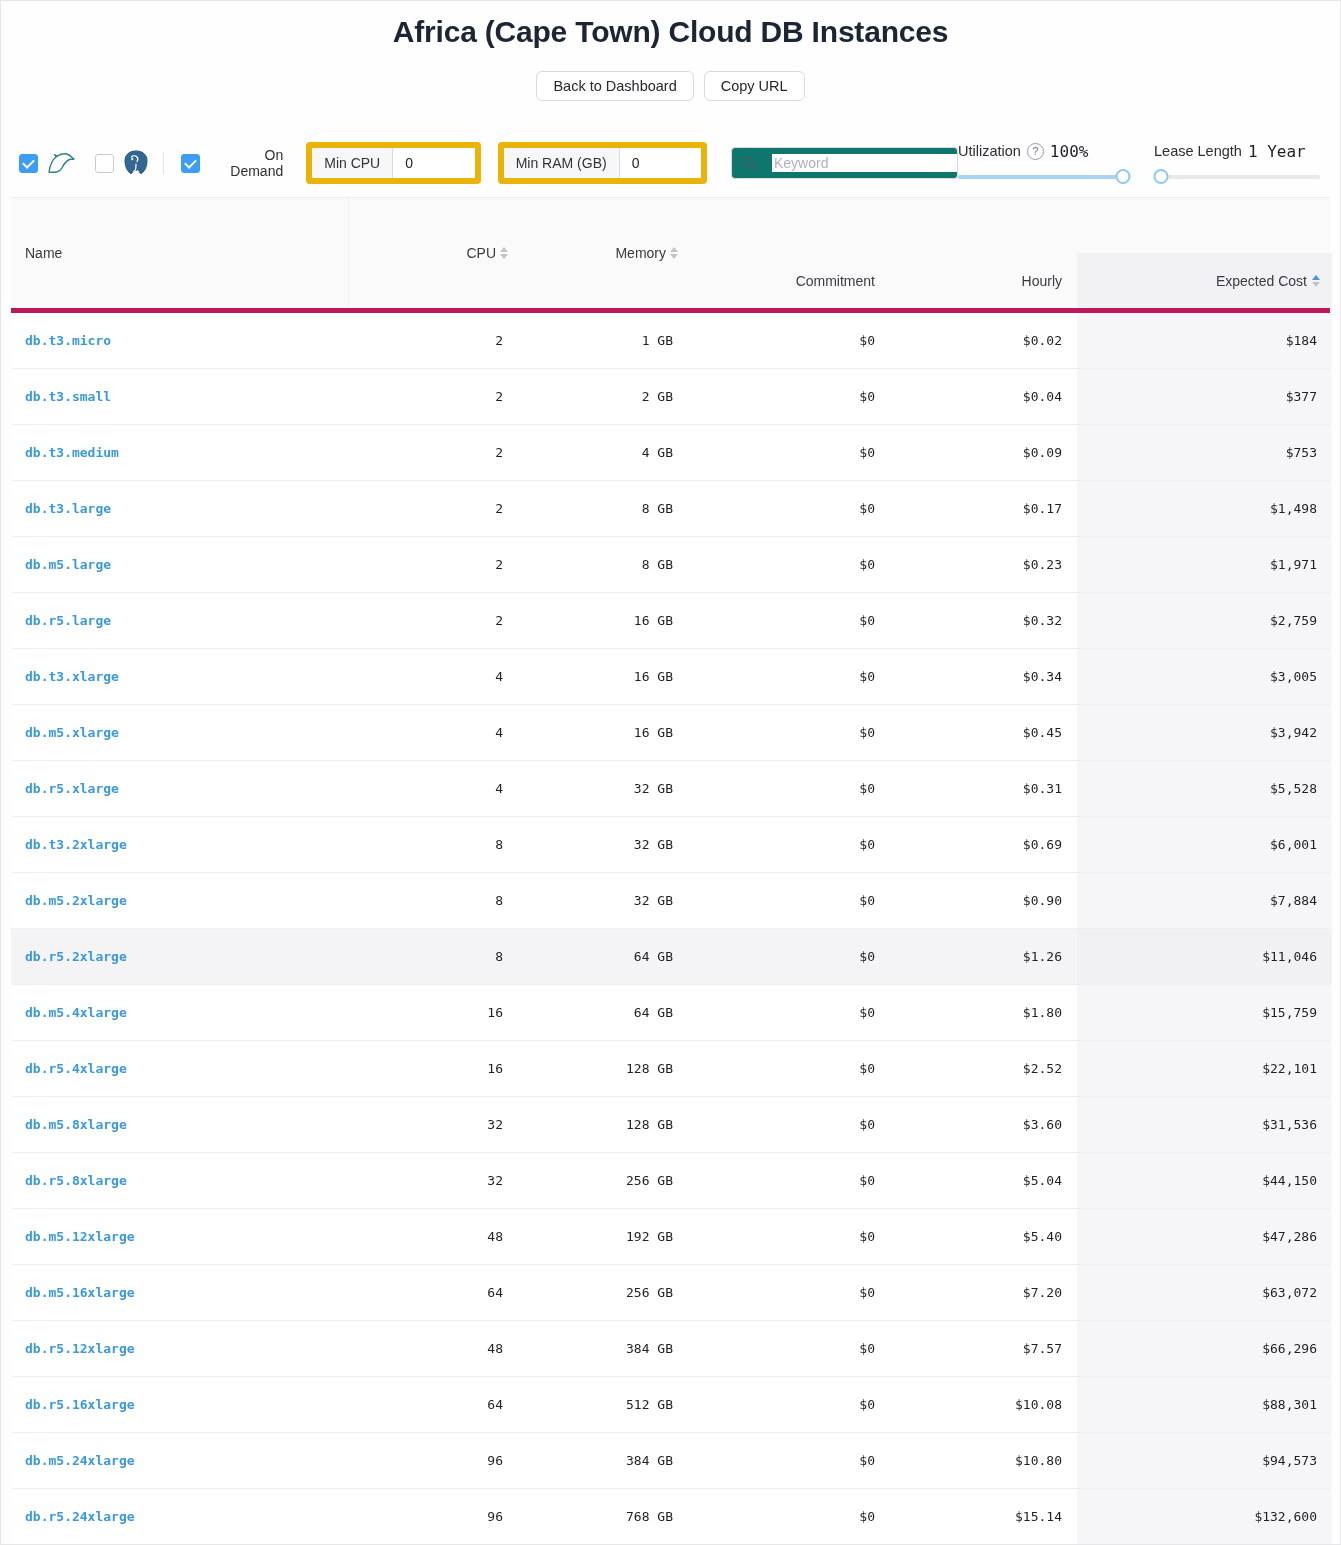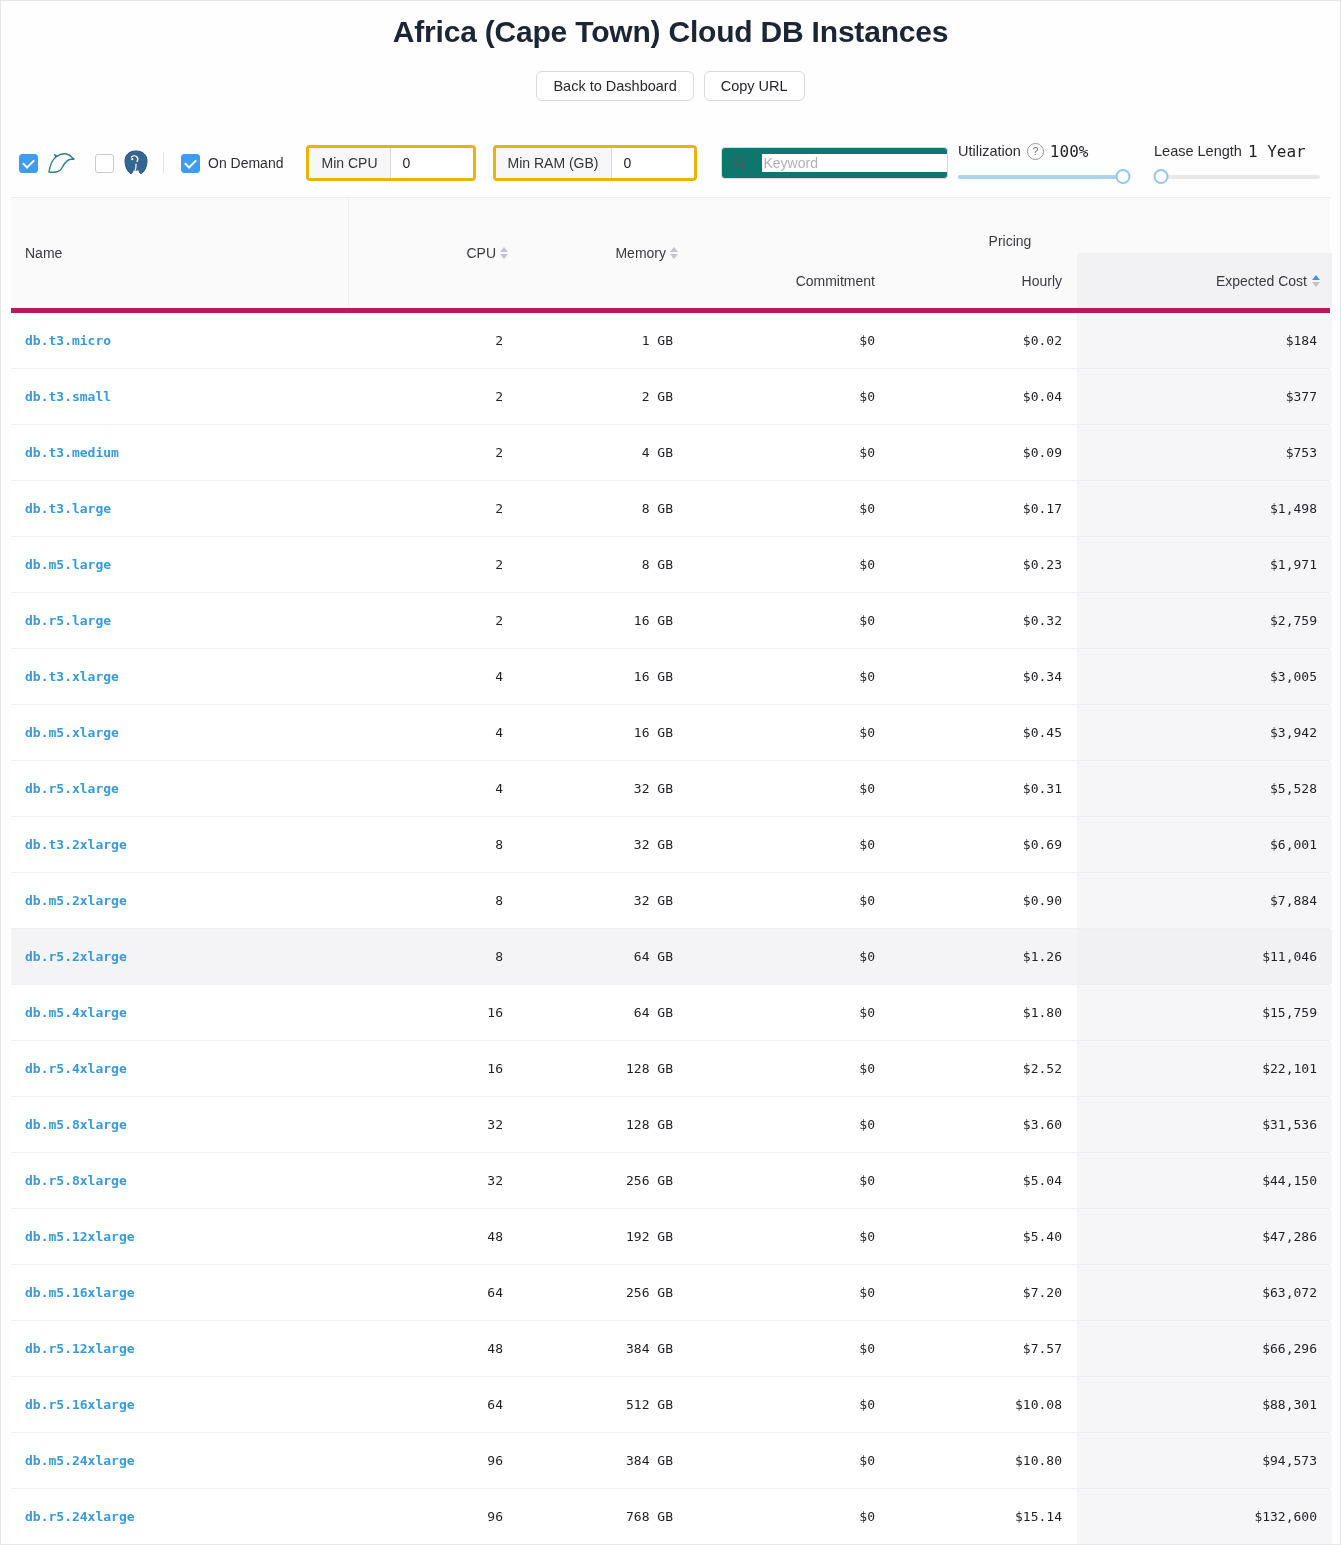--- a/index.html
+++ b/index.html
@@ -35,21 +35,21 @@
   .checkbox.checked{background:#3d9df3;border-color:#3d9df3;}
   .checkbox.checked::after{
     content:"";width:5px;height:9px;border:solid #fff;border-width:0 2px 2px 0;
     transform:rotate(45deg);margin-top:-2px;
   }
   .engine-icon{margin:0 0 0 9px;flex:none;display:inline-flex;}
   .vdivider{width:1px;height:22px;background:#e3e3e7;margin:0 17px 0 14px;}
   .ondemand-label{font-size:14px;color:#2f2f35;margin-left:8px;text-align:right;}
 
   .input-group{
-    display:flex;align-items:stretch;border:3px solid #eab308;border-radius:4px;
+    display:flex;align-items:stretch;border:6px solid #eab308;border-radius:4px;
     overflow:hidden;height:30px;background:#fff;
   }
   .input-group .ig-label{
     background:#f7f7f9;border-right:1px solid #d8d8dd;display:flex;align-items:center;
     padding:0 12px;font-size:14px;color:#333;white-space:nowrap;
   }
   .input-group input{
     border:none;outline:none;width:58px;font-size:14px;padding:0 12px;
     font-family:inherit;color:#222;background:#fff;
   }
@@ -198,21 +198,20 @@
             <span class="caret-down"></span>
           </span>
       </div>
       <div class="th th-memory">
         <span>Memory</span>
         <span class="sort-icon">
             <span class="caret-up"></span>
             <span class="caret-down"></span>
           </span>
       </div>
-      <div class="th th-pricing">Pricing</div>
       <div class="th th-commitment">Commitment</div>
       <div class="th th-hourly">Hourly</div>
       <div class="th th-expected">
         <span>Expected Cost</span>
         <span class="sort-icon active-asc">
             <span class="caret-up"></span>
             <span class="caret-down"></span>
           </span>
       </div>
     </div>

